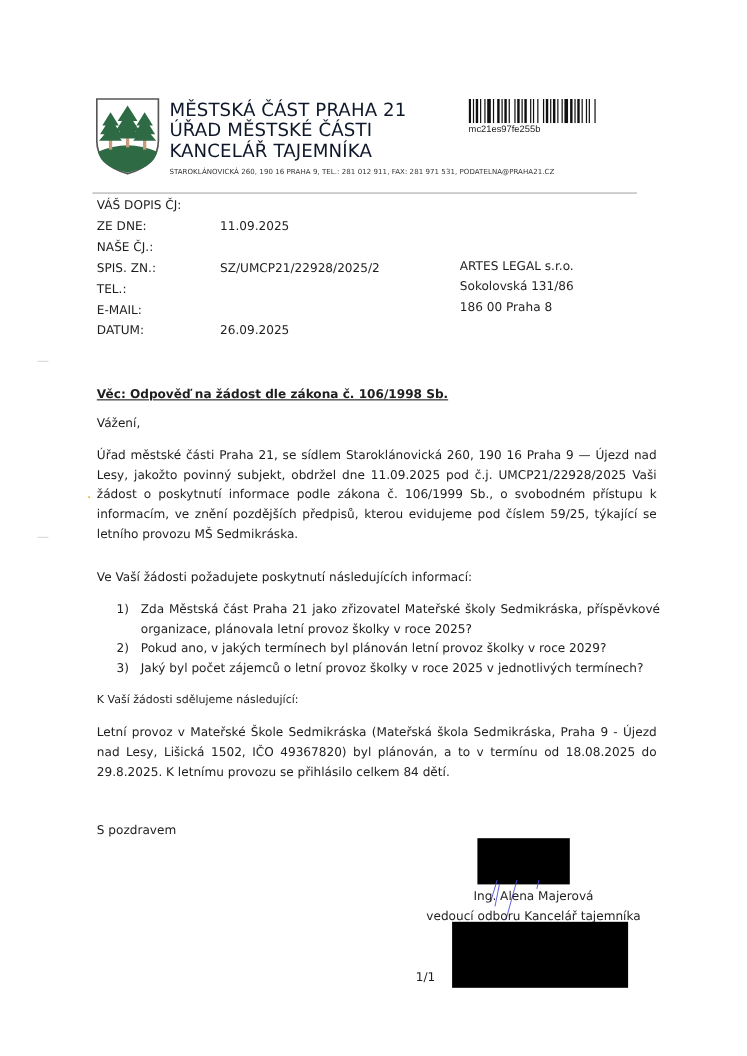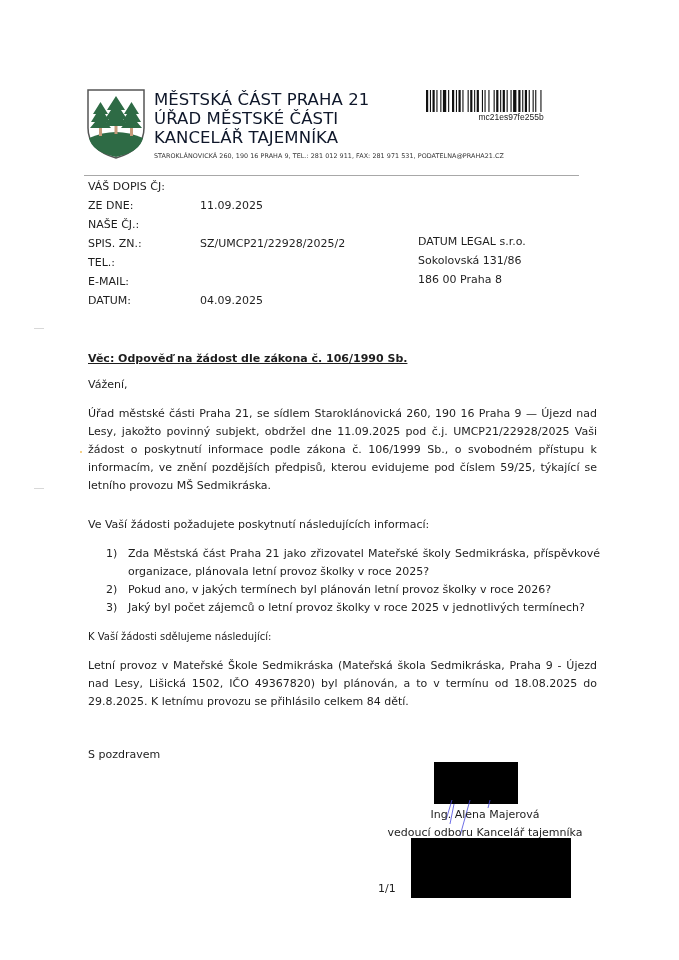--- a/index.html
+++ b/index.html
@@ -4,21 +4,21 @@
 <style>
   html, body { margin: 0; padding: 0; background: #ffffff; }
   body { width: 679px; height: 960px; position: relative; overflow: hidden;
          font-family: "DejaVu Sans", "Liberation Sans", sans-serif; color: #1e1e1e; }
   .abs { position: absolute; }
   .crest { left: 86px; top: 88px; width: 60px; height: 72px; }
   .org { left: 154px; top: 90px; font-size: 16.5px; line-height: 19px; color: #0f172a; letter-spacing: 0.1px; }
   .org div { white-space: nowrap; }
   .addr { left: 154px; top: 152px; font-size: 6.4px; color: #333; white-space: nowrap; letter-spacing: 0.05px; }
   .barcode { left: 426px; top: 90px; width: 170px; height: 22px; }
-  .barcode-text { left: 426px; top: 112px; width: 170px; text-align: center; font-family: "Liberation Sans", sans-serif; font-size: 8.5px; color: #222; }
+  .barcode-text { left: 426px; top: 112px; width: 170px; font-family: "Liberation Sans", sans-serif; font-size: 8.5px; color: #222; }
   .divider { left: 84px; top: 175px; width: 495px; height: 1px; background: #a8a8a8; }
   .meta { left: 88px; top: 177px; font-size: 11px; line-height: 19px; }
   .meta-row { display: flex; white-space: nowrap; }
   .meta-label { width: 112px; }
   .recipient { left: 418px; top: 232px; font-size: 11px; line-height: 19px; white-space: nowrap; }
   .subject { left: 88px; top: 352px; font-size: 11px; font-weight: bold; text-decoration: underline; white-space: nowrap; }
   .salutation { left: 88px; top: 378px; font-size: 11px; white-space: nowrap; }
   .para { left: 88px; width: 509px; font-size: 11px; line-height: 18px; text-align: justify; }
   .p1 { top: 405px; }
   .intro { left: 88px; top: 518px; font-size: 11px; white-space: nowrap; }
@@ -114,47 +114,47 @@
     </div>
     <div class="meta-row">
       <span class="meta-label">TEL.:</span>
       <span></span>
     </div>
     <div class="meta-row">
       <span class="meta-label">E-MAIL:</span>
     </div>
     <div class="meta-row">
       <span class="meta-label">DATUM:</span>
-      <span>04.09.2025</span>
+      <span>26.09.2025</span>
     </div>
   </div>
 
 <div class="abs recipient">
-  <div>DATUM LEGAL s.r.o.</div>
+  <div>ARTES LEGAL s.r.o.</div>
   <div>Sokolovská 131/86</div>
   <div>186 00  Praha 8</div>
 </div>
 
 <div class="abs margin-mark" style="left:34px;top:328px;"></div>
 <div class="abs margin-mark" style="left:34px;top:488px;"></div>
 <div class="abs dot-mark"></div>
 
-<div class="abs subject">Věc: Odpověď na žádost dle zákona č. 106/1990 Sb.</div>
+<div class="abs subject">Věc: Odpověď na žádost dle zákona č. 106/1998 Sb.</div>
 <div class="abs salutation">Vážení,</div>
 <div class="abs para p1">Úřad městské části Praha 21, se sídlem Staroklánovická 260, 190 16 Praha 9 — Újezd nad Lesy, jakožto povinný subjekt, obdržel dne 11.09.2025 pod č.j. UMCP21/22928/2025 Vaši žádost o poskytnutí informace podle zákona č. 106/1999 Sb., o svobodném přístupu k informacím, ve znění pozdějších předpisů, kterou evidujeme pod číslem 59/25, týkající se letního provozu MŠ Sedmikráska.</div>
 <div class="abs intro">Ve Vaší žádosti požadujete poskytnutí následujících informací:</div>
 
 <div class="abs qlist" id="qlist">
     <div class="q">
       <span class="qn">1)</span>
       <span class="qt">Zda Městská část Praha 21 jako zřizovatel Mateřské školy Sedmikráska, příspěvkové organizace, plánovala letní provoz školky v roce 2025?</span>
     </div>
     <div class="q">
       <span class="qn">2)</span>
-      <span class="qt">Pokud ano, v jakých termínech byl plánován letní provoz školky v roce 2026?</span>
+      <span class="qt">Pokud ano, v jakých termínech byl plánován letní provoz školky v roce 2029?</span>
     </div>
     <div class="q">
       <span class="qn">3)</span>
       <span class="qt">Jaký byl počet zájemců o letní provoz školky v roce 2025 v jednotlivých termínech?</span>
     </div>
   </div>
 
 <div class="abs reply-intro">K Vaší žádosti sdělujeme následující:</div>
 <div class="abs para p2">Letní provoz v Mateřské Škole Sedmikráska (Mateřská škola Sedmikráska, Praha 9 - Újezd nad Lesy, Lišická 1502, IČO 49367820) byl plánován, a to v termínu od 18.08.2025 do 29.8.2025. K letnímu provozu se přihlásilo celkem 84 dětí.</div>
 

